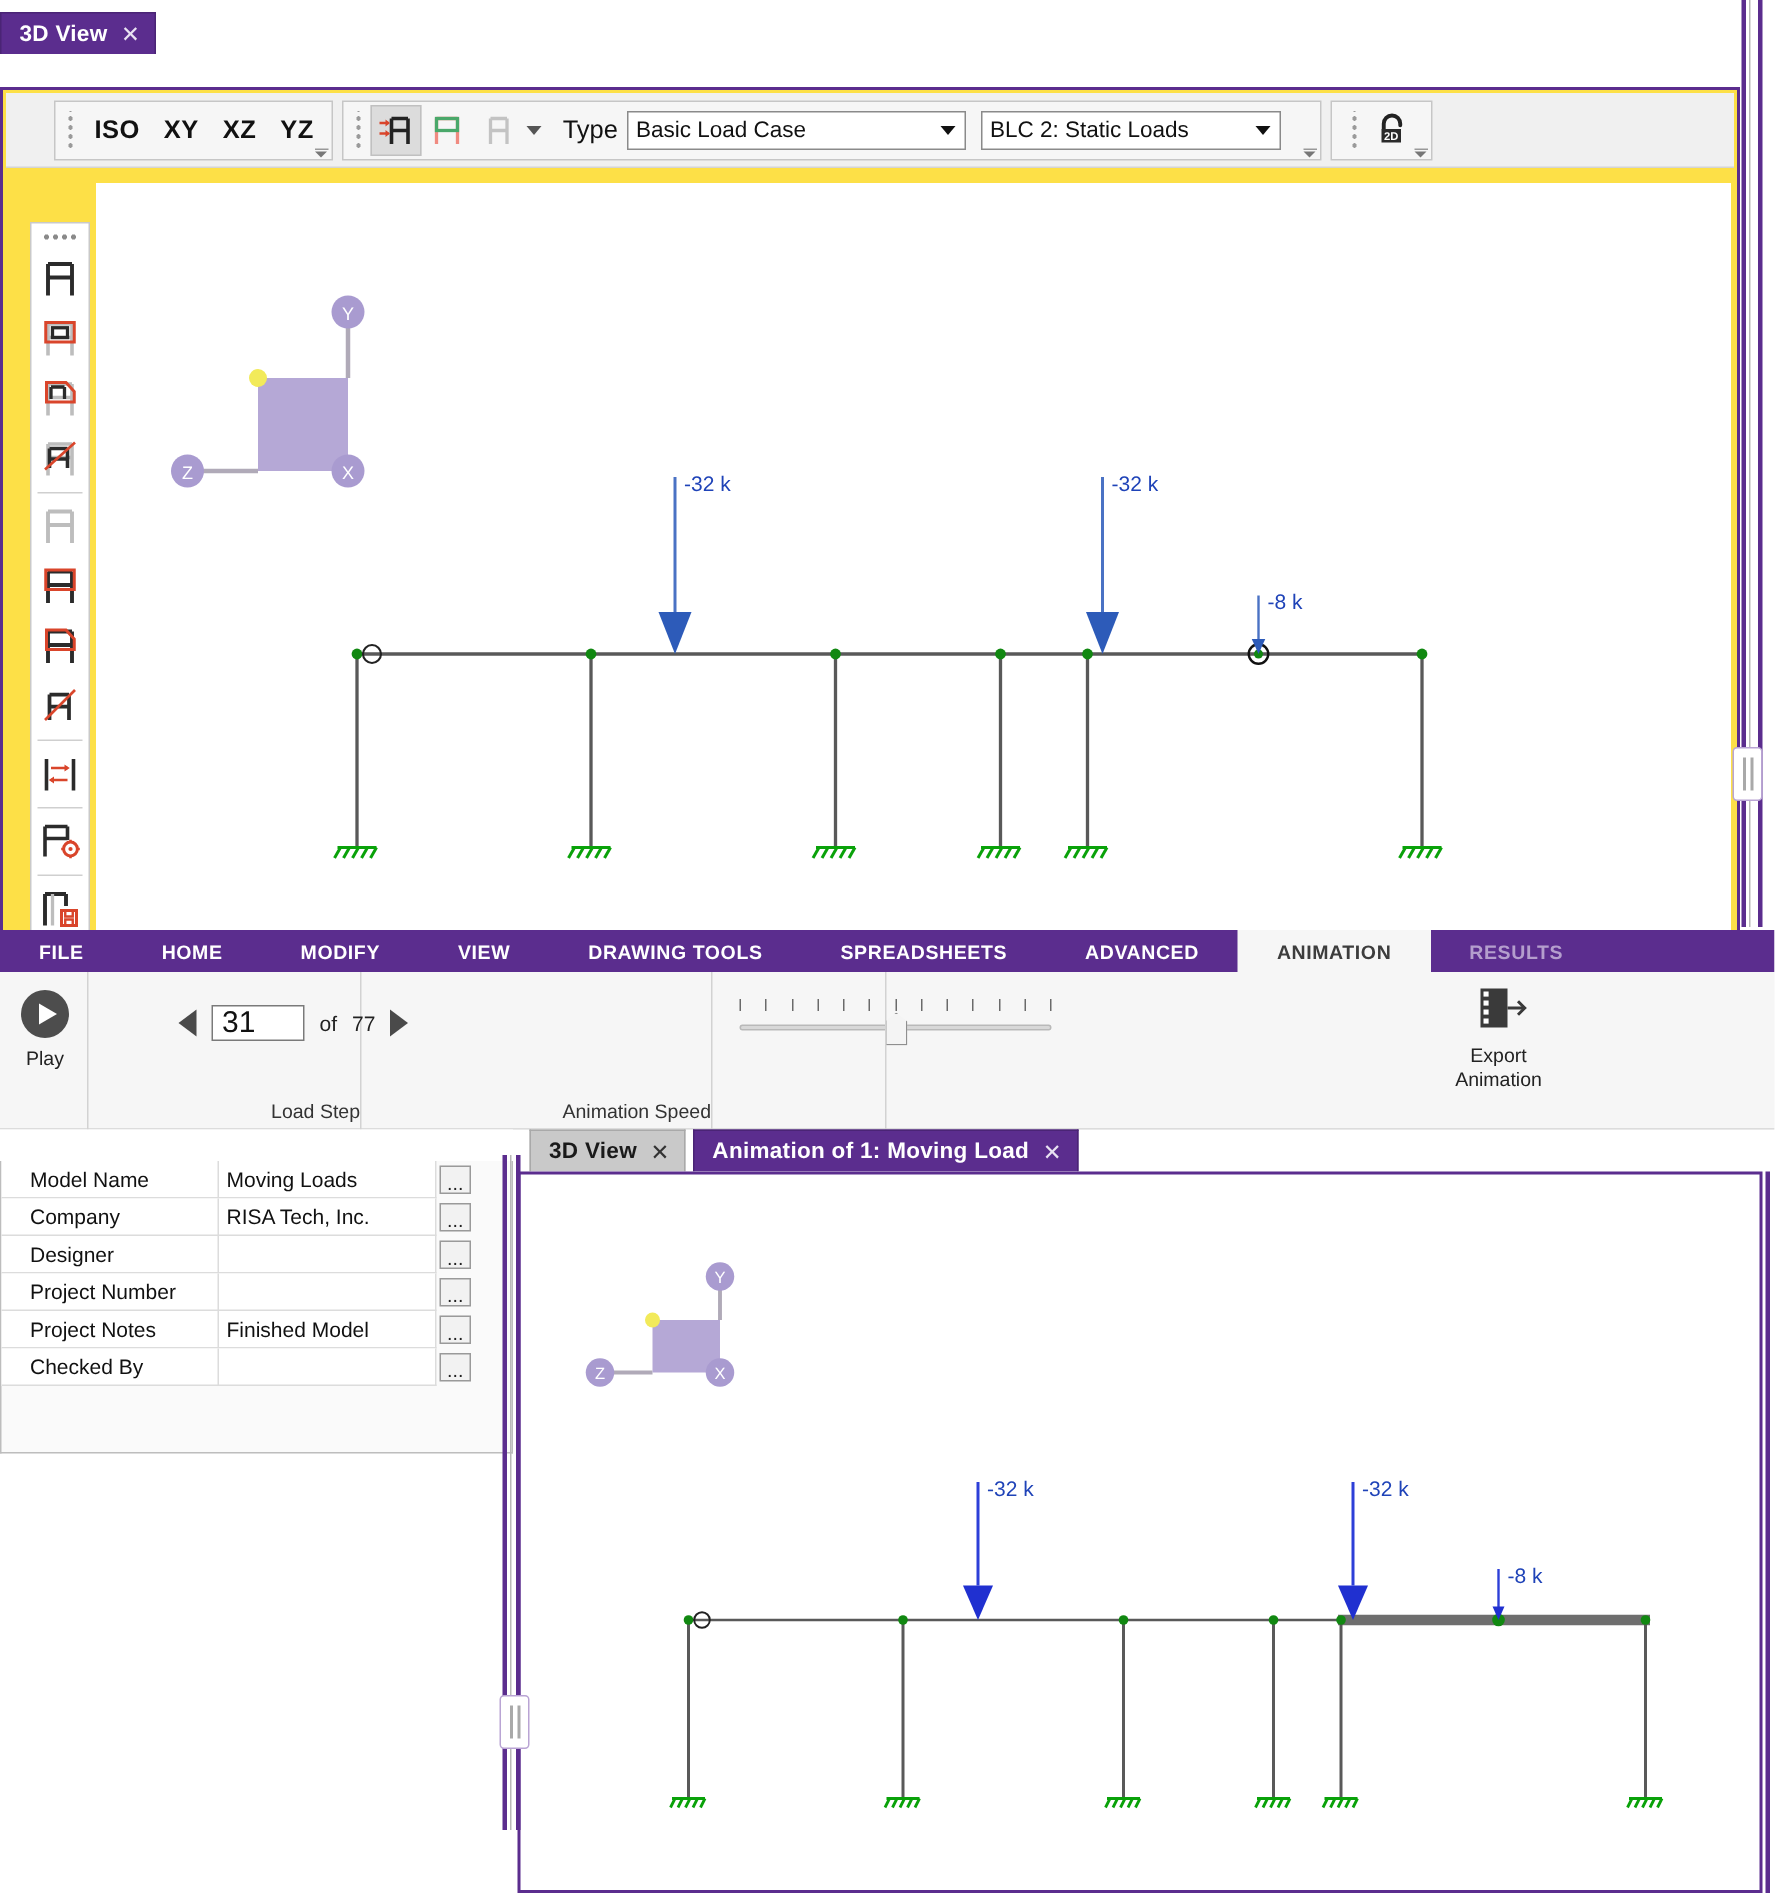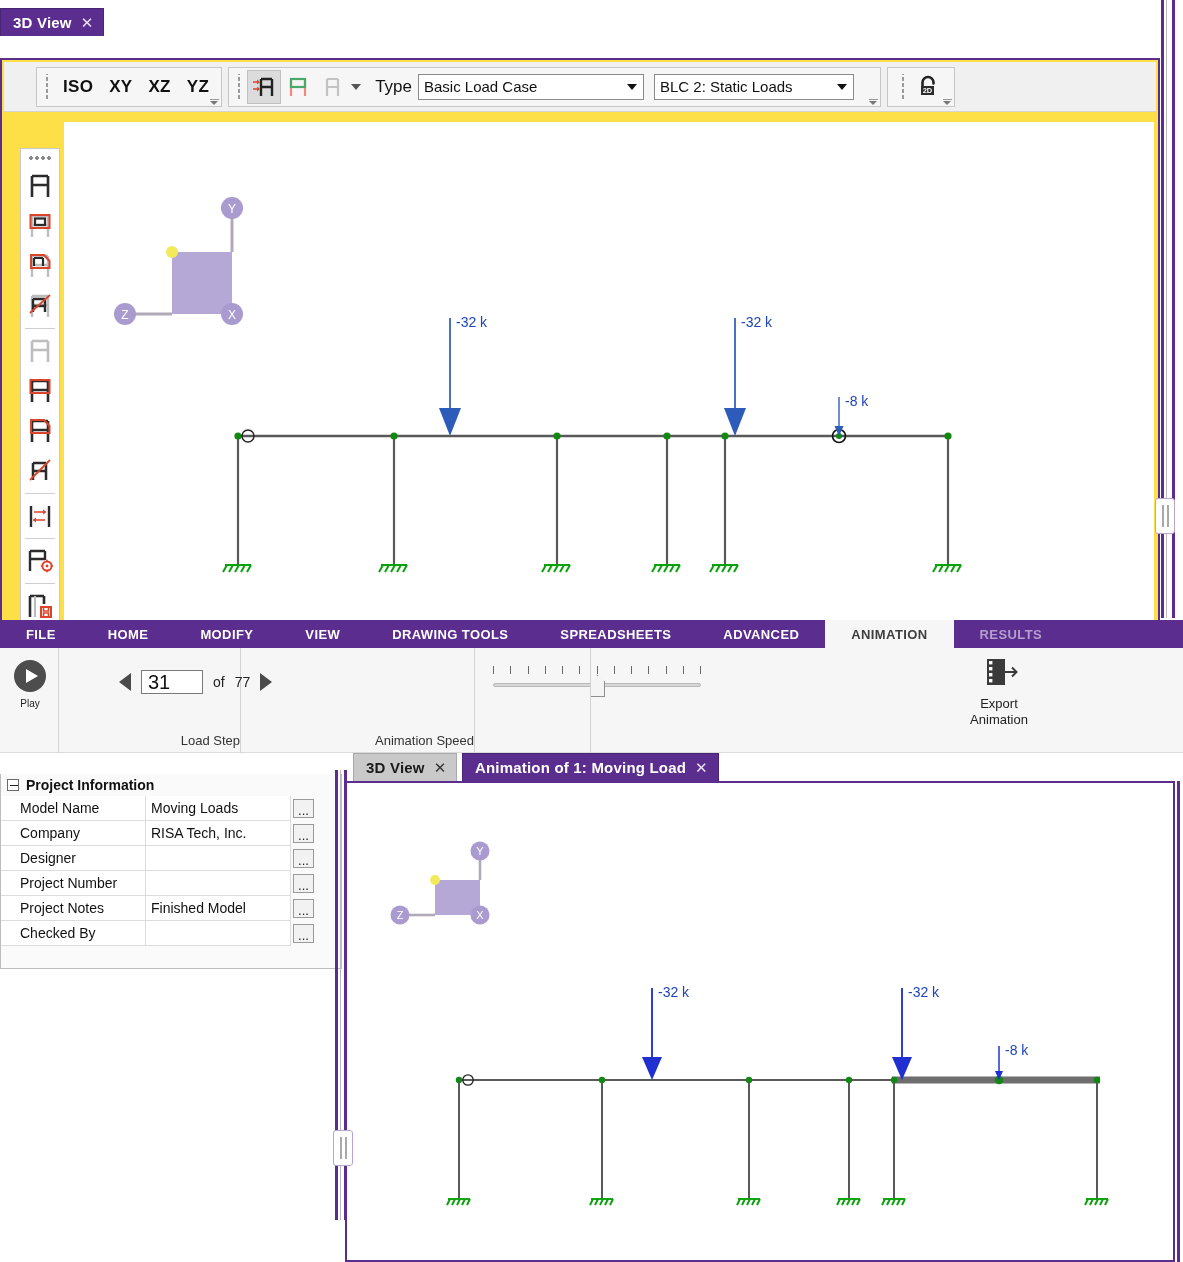--- a/index.html
+++ b/index.html
@@ -88,21 +88,21 @@
     display:flex; align-items:center; padding:0 26px;
     color:#ffffff; font-size:13px; font-weight:700; letter-spacing:.4px; cursor:pointer;
   }
   .menuitem.active { background:#f6f6f6; color:#3d3d3d; }
   .menuitem.dim { color:#b49ecd; }
   .ribbon-body { position:absolute; left:0; top:28px; width:1183px; height:105px; background:#f6f6f6; border-bottom:1px solid #dcdcdc; }
   .rgroup { position:absolute; top:0; height:105px; border-right:1px solid #d2d2d2; }
   .rgroup-title { position:absolute; bottom:5px; left:0; right:0; text-align:right; font-size:13px; color:#333; }
 
   .playbtn { position:absolute; left:12px; top:10px; width:36px; height:36px; cursor:pointer;}
-  .playlabel { position:absolute; left:8px; top:50px; width:44px; text-align:center; font-size:10px; color:#222;}
+  .playlabel { position:absolute; left:8px; top:50px; width:44px; text-align:center; font-size:13px; color:#222;}
 
   .stepper { position:absolute; left:60px; top:22px; display:flex; align-items:center; gap:10px; }
   .tri-l { width:0;height:0;border-top:9px solid transparent;border-bottom:9px solid transparent;border-right:12px solid #4a4a4a; cursor:pointer;}
   .tri-r { width:0;height:0;border-top:9px solid transparent;border-bottom:9px solid transparent;border-left:12px solid #4a4a4a; cursor:pointer;}
   .stepbox { width:62px; height:24px; border:1px solid #7a7a7a; background:#fff; font-size:20px; color:#111;
              display:flex; align-items:center; padding-left:6px; }
   .ofword { font-size:14px; color:#222; }
 
   .speedwrap { position:absolute; left:252px; top:18px; width:208px; }
   .ticks { display:flex; justify-content:space-between; height:10px; }
@@ -517,24 +517,20 @@
           </div>
         </div>
       </div>
     </div>
   </div>
 
   <div id="props">
     <div class="props-tab">Properties</div>
 
     <div class="props-body">
-      <div class="grp-row">
-        <div class="expander"></div>
-        <div class="grp-title">Project Information</div>
-      </div>
 
       <div class="prow">
         <div class="pname">Model Name</div>
         <div class="pval">Moving Loads</div>
         <div class="pdots">
           <span>...</span>
         </div>
       </div>
       <div class="prow">
         <div class="pname">Company</div>

